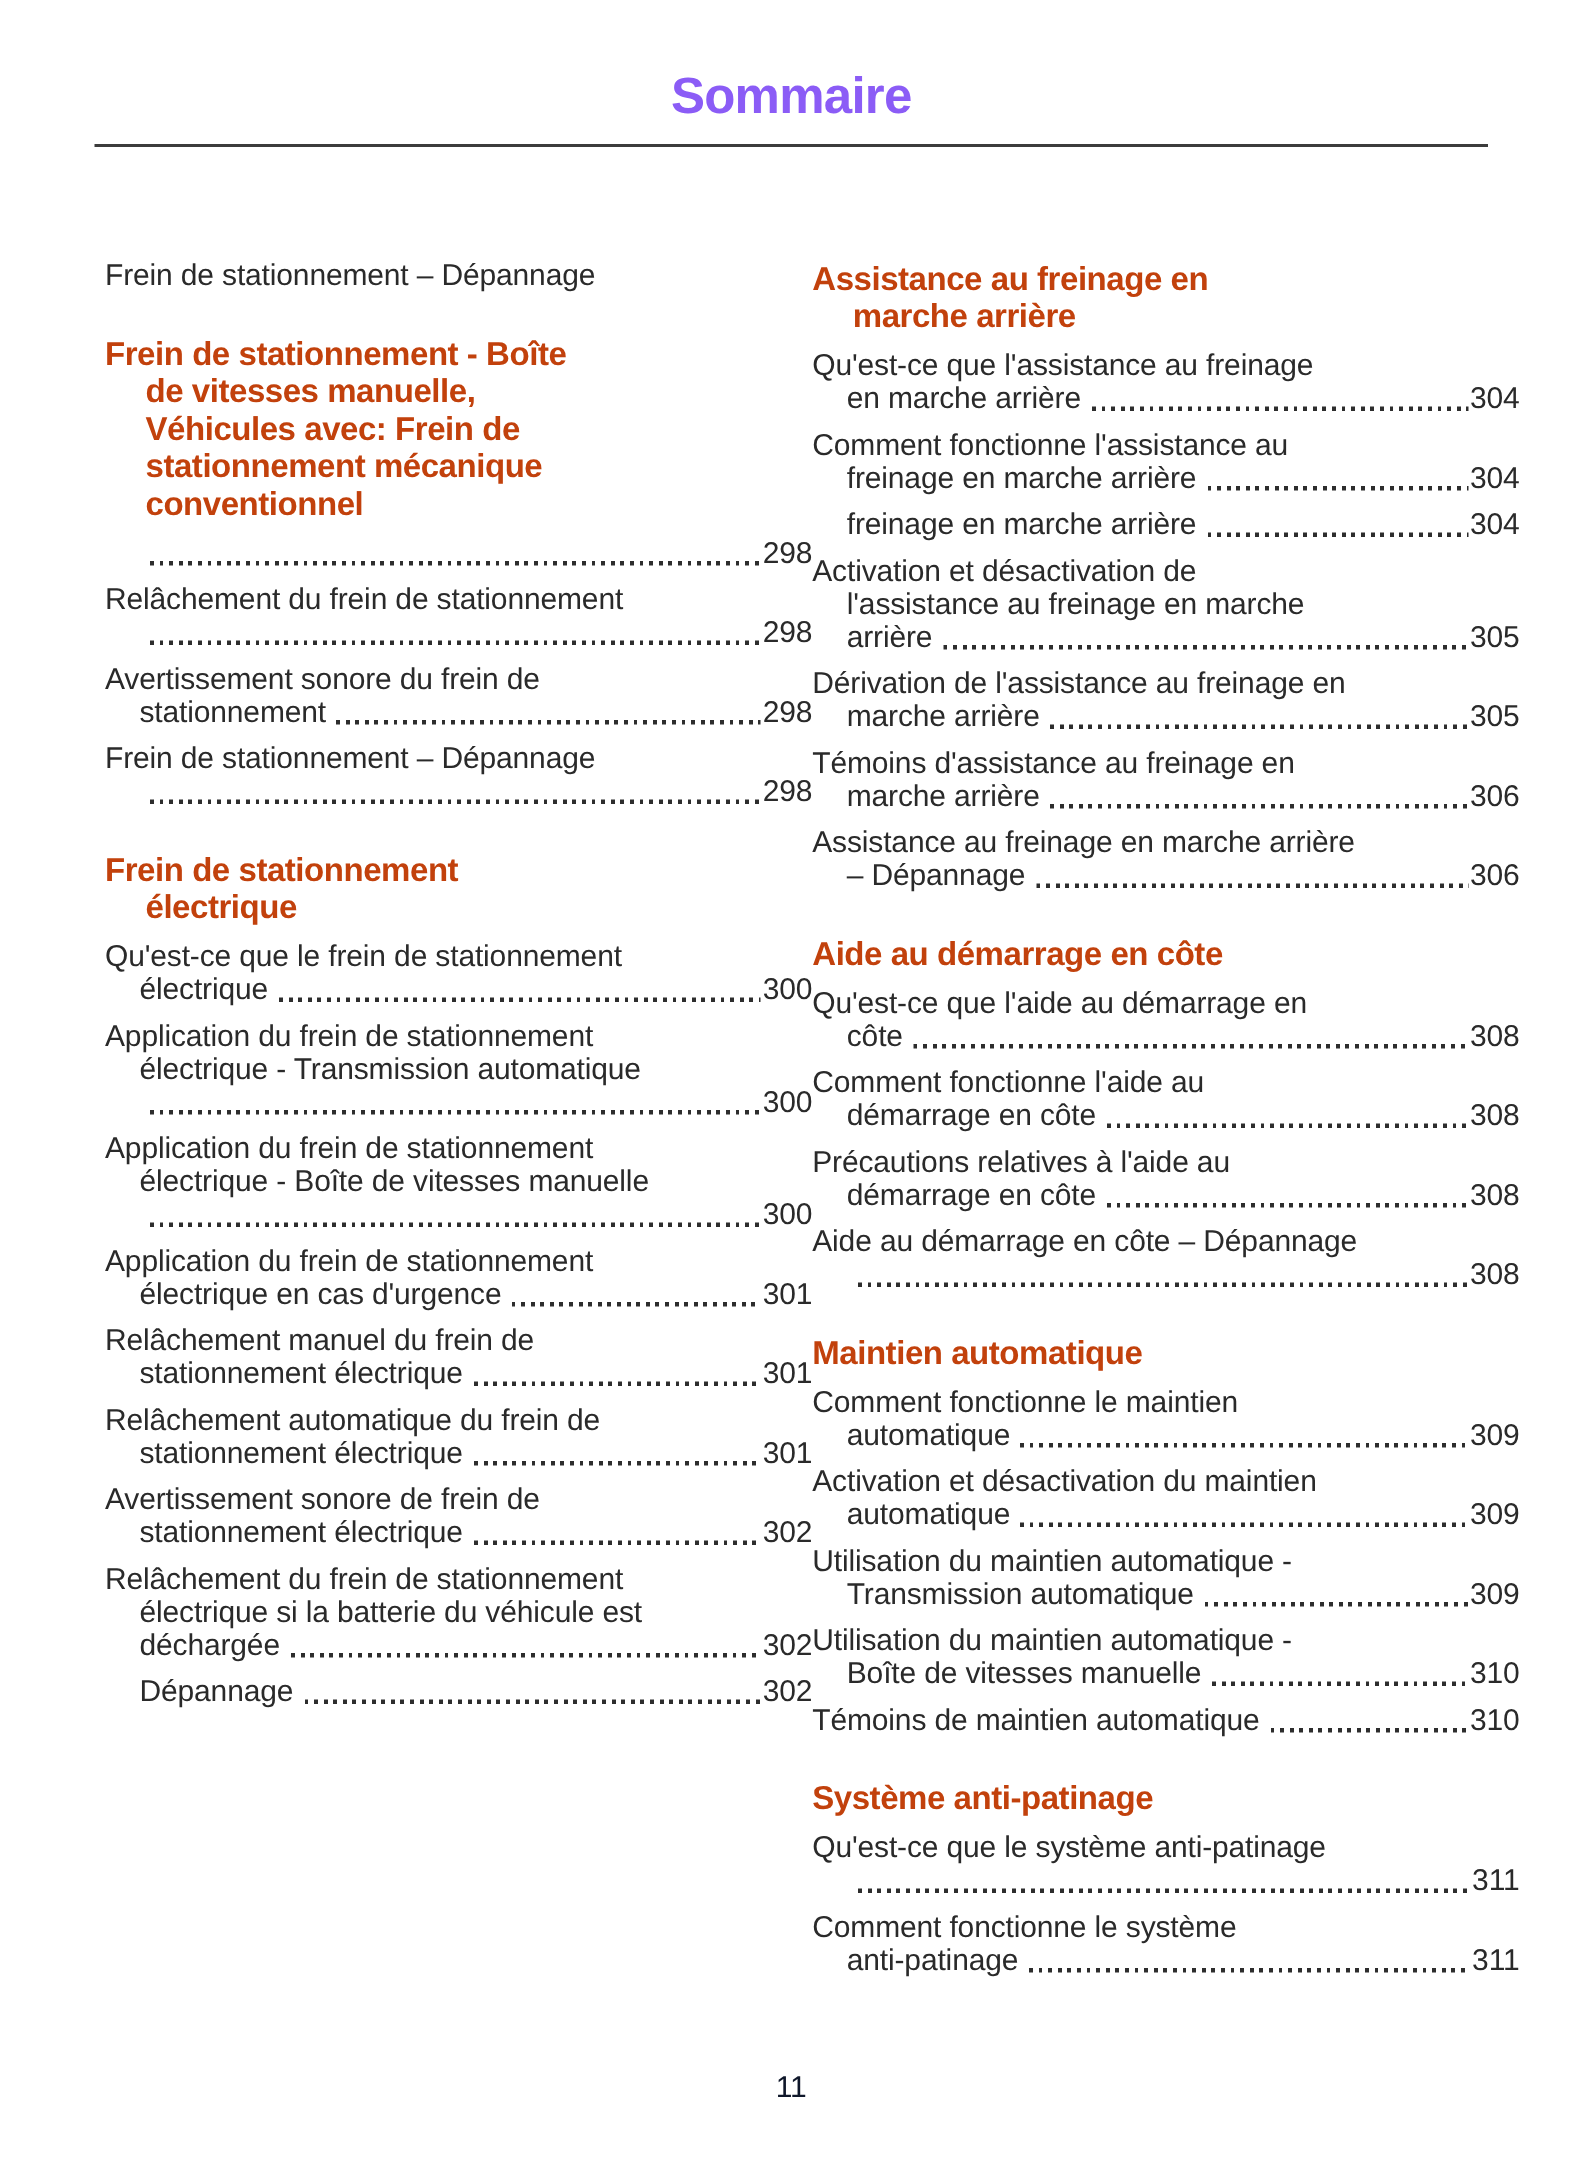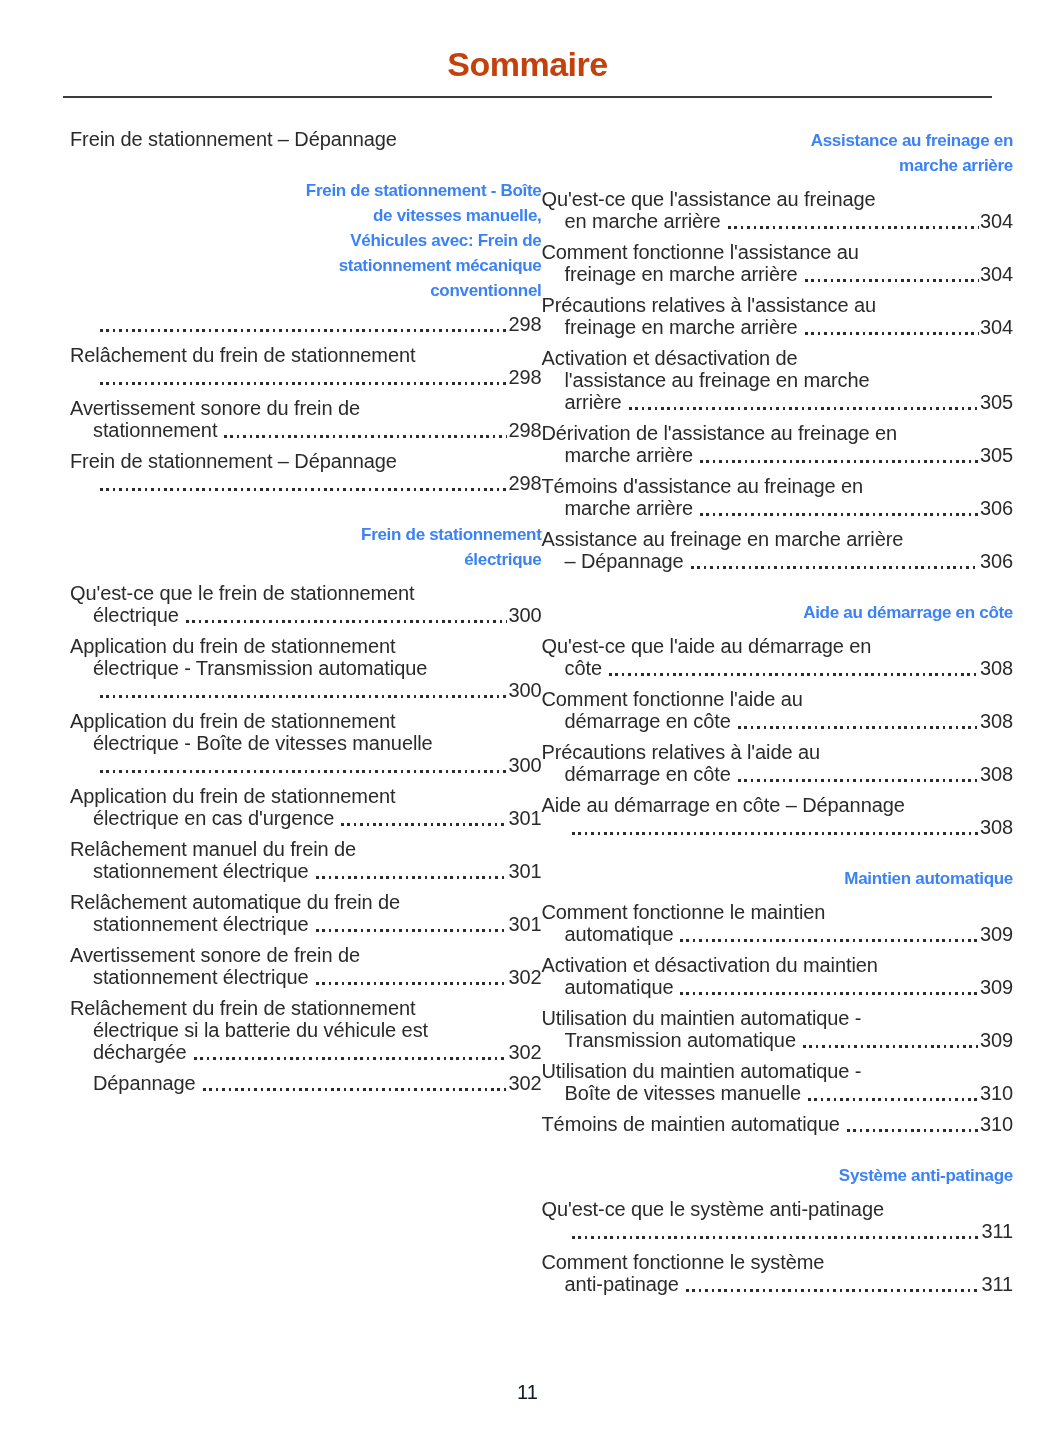--- a/index.html
+++ b/index.html
@@ -13,48 +13,47 @@
     position: relative;
     overflow: hidden;
     font-family: "Liberation Sans", "DejaVu Sans", sans-serif;
     color: #2a2a2a;
   }
   .page-title {
     text-align: center;
     font-size: 34px;
     font-weight: bold;
     letter-spacing: -0.5px;
-    color: #c2410c;
+    color: #8b5cf6;
     padding-top: 44px;
     line-height: 40px;
   }
   .title-rule {
     height: 0;
     border-top: 2px solid #3c3c3c;
     margin: 12px 63px 0 63px;
   }
   .columns {
     display: flex;
     padding: 0 42px 0 70px;
-    margin-top: 30px;
+    margin-top: 75px;
   }
   .col {
     flex: 1 1 0;
     min-width: 0;
   }
   .col > :first-child { margin-top: 0 !important; }
 
   .heading {
     font-weight: bold;
-    font-size: 17px;
+    font-size: 22px;
     line-height: 25px;
     letter-spacing: -0.3px;
-    color: #3b82f6;
+    color: #c2410c;
     margin: 28px 0 10px 0;
-    text-align: right;
   }
   .heading .hl { display: block; }
   .heading .hl.cont { padding-left: 27px; }
 
   .entry {
     font-size: 20px;
     line-height: 22px;
     letter-spacing: -0.1px;
     margin: 0 0 9px 0;
     color: #2a2a2a;
@@ -224,21 +223,20 @@
       </div>
       <div class="entry">
         <div class="line">Comment fonctionne l'assistance au</div>
         <div class="dotrow cont">
           <span class="txt">freinage en marche arrière</span>
           <span class="dots"></span>
           <span class="pg">304</span>
         </div>
       </div>
       <div class="entry">
-        <div class="line">Précautions relatives à l'assistance au</div>
         <div class="dotrow cont">
           <span class="txt">freinage en marche arrière</span>
           <span class="dots"></span>
           <span class="pg">304</span>
         </div>
       </div>
       <div class="entry">
         <div class="line">Activation et désactivation de</div>
         <div class="line cont">l'assistance au freinage en marche</div>
         <div class="dotrow cont">

